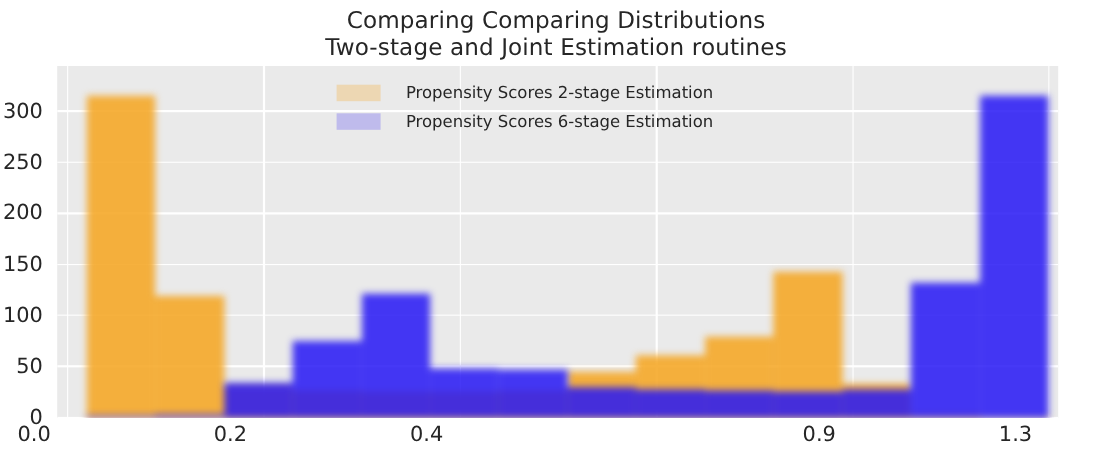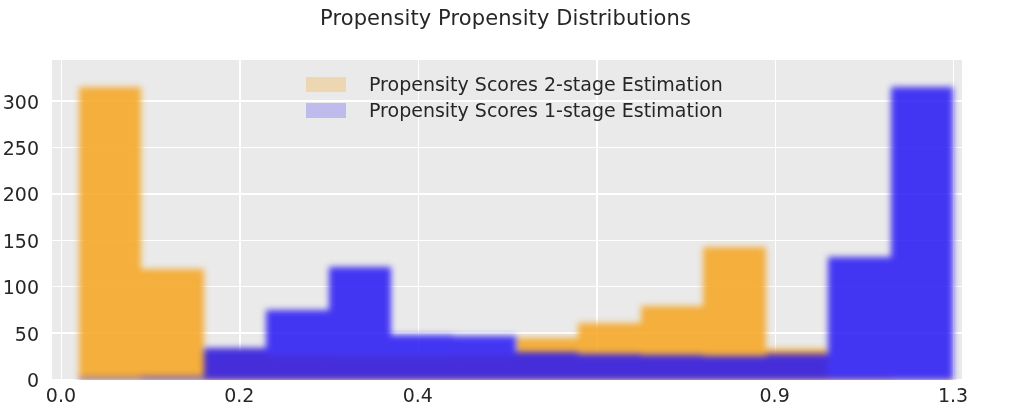--- a/index.html
+++ b/index.html
@@ -88,21 +88,21 @@
     font-size: 19px;
     line-height: 19px;
     transform: translateY(-9.5px);
     box-sizing: border-box;
   }
   .xtick {
     position: absolute;
     top: 386px;
     width: 90px;
     margin-left: -45px;
-    text-align: center;
+    text-align: left;
     color: #262626;
     font-size: 19px;
     line-height: 19px;
   }
 
   
   #legend {
     position: absolute;
     left: 306px;
     top: 71px;
@@ -116,32 +116,33 @@
   .legend-swatch {
     width: 40px;
     height: 15px;
     flex: 0 0 auto;
   }
   .legend-swatch.sw-orange { background: rgba(245,166,35,0.28); }
   .legend-swatch.sw-blue   { background: rgba(40,25,245,0.22); }
   .legend-label {
     margin-left: 23px;
     color: #262626;
-    font-size: 19px;
+    font-size: 15px;
     line-height: 22px;
     white-space: nowrap;
   }
 </style>
 </head>
 <body>
 
 <div id="figure">
 
   <div id="title-block">
-    <span class="tline">Propensity Propensity Distributions</span>
+    <span class="tline">Comparing Comparing Distributions</span>
+    <span class="tline">Two-stage and Joint Estimation routines</span>
   </div>
 
   <div id="plot-area">
     <div id="gridlines-h">
         <div class="gridline-h" style="bottom: 0px;"></div>
         <div class="gridline-h" style="bottom: 46.3768px;"></div>
         <div class="gridline-h" style="bottom: 92.7536px;"></div>
         <div class="gridline-h" style="bottom: 139.13px;"></div>
         <div class="gridline-h" style="bottom: 185.507px;"></div>
         <div class="gridline-h" style="bottom: 231.884px;"></div>
@@ -207,17 +208,17 @@
       <div class="xtick" style="left: 953.078px;">1.3</div>
     </div>
 
   <div id="legend">
     <div class="legend-row">
       <span class="legend-swatch sw-orange"></span>
       <span class="legend-label">Propensity Scores 2-stage Estimation</span>
     </div>
     <div class="legend-row">
       <span class="legend-swatch sw-blue"></span>
-      <span class="legend-label">Propensity Scores 1-stage Estimation</span>
+      <span class="legend-label">Propensity Scores 6-stage Estimation</span>
     </div>
   </div>
 
 </div>
 
 </body></html>

